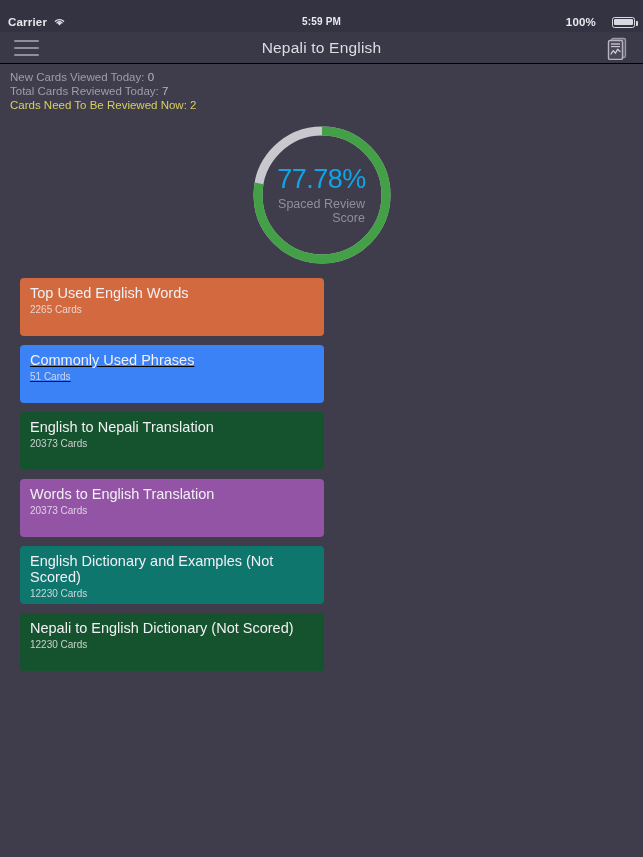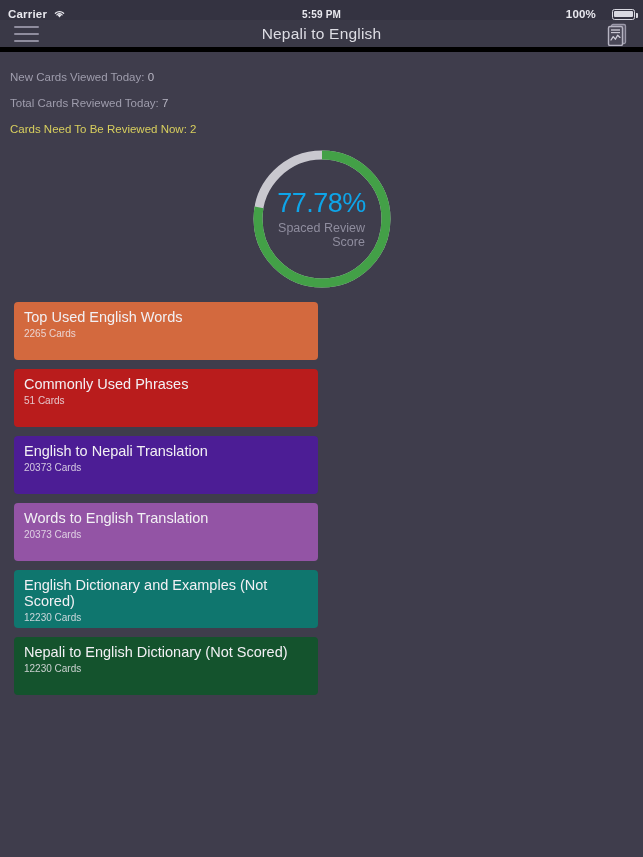--- a/index.html
+++ b/index.html
@@ -6,73 +6,73 @@
   html, body {
     width:643px; height:857px;
     background:#3f3d4c;
     font-family:"Liberation Sans", sans-serif;
     overflow:hidden;
   }
   #app { position:relative; width:643px; height:857px; background:#3f3d4c; }
 
   
   .statusbar {
-    height:20px; display:flex; align-items:flex-end;
-    padding:0 8px; background:#343341; color:#e8e8ee;
+    height:20px; display:flex; align-items:flex-start;
+    padding:16px 8px; background:#343341; color:#e8e8ee;
     font-size:11.5px; font-weight:bold; letter-spacing:.2px;
   }
   .sb-left { display:flex; align-items:center; gap:6px; }
   .sb-center { position:absolute; left:0; right:0; text-align:center;
                font-size:10px; font-weight:bold; color:#e8e8ee; pointer-events:none; }
   .sb-right { margin-left:auto; display:flex; align-items:center; gap:16px; }
   .wifi { width:13px; height:10px; display:block; }
   .batt { width:23px; height:11px; border:1.3px solid #d8d8e0; border-radius:2.5px;
           position:relative; display:inline-block; }
   .batt::after { content:""; position:absolute; right:-3.5px; top:3px;
           width:2px; height:5px; background:#d8d8e0; border-radius:0 1px 1px 0; }
   .batt-fill { position:absolute; left:1.2px; top:1.2px; bottom:1.2px;
           width:calc(100% - 2.4px); background:#d8d8e0; border-radius:1px; }
 
   
   .navbar {
     height:32px; position:relative; display:flex; align-items:center;
-    background:#3a3947; border-bottom:5px solid #000000;
+    background:#3a3947; border-bottom:1px solid #000000;
   }
   .nav-title {
     position:absolute; left:0; right:0; text-align:center;
     font-size:15.5px; color:#ddddE4; letter-spacing:.2px;
   }
   .nav-btn { position:relative; z-index:2; display:flex; align-items:center;
              justify-content:center; cursor:pointer; }
   .nav-left { width:52px; height:32px; }
   .nav-right { margin-left:auto; width:52px; height:32px; }
   .hamburger { width:25px; display:flex; flex-direction:column; gap:5px; }
   .hamburger span { display:block; height:2px; background:#8f8d9e; border-radius:1px; }
 
   
   .stats { padding:6px 0 0 10px; }
-  .stat-line { font-size:11.5px; line-height:14px; color:#9f9dad;margin-top:12px; }
+  .stat-line { font-size:11.5px; line-height:14px; color:#9f9dad; }
   .stat-line .val { color:#b9b7c4; }
   .stat-line.alert, .stat-line.alert .val { color:#d8cf5e; }
 
   
   .ring-wrap { position:relative; width:643px; height:150px;
                display:flex; align-items:center; justify-content:center;
                margin-top:8px; }
   .ring { position:relative; width:146px; height:146px; }
   .ring svg { display:block; transform:rotate(-90deg); }
   .ring-center {
     position:absolute; inset:0; display:flex; flex-direction:column;
     align-items:center; justify-content:center; text-align:center;
   }
   .ring-pct { font-size:27px; color:#0ea5e9; letter-spacing:-.5px; line-height:1.05; }
   .ring-label { font-size:12.5px; color:#8f8d9e; line-height:14px; margin-top:3px;text-align:right; }
 
   
-  .tiles { padding:0 14px; display:flex; flex-wrap:wrap; gap:9px 18px; margin-top:8px; }
+  .tiles { padding:0 20px; display:flex; flex-wrap:wrap; gap:9px 18px; margin-top:8px; }
   .tile {
     width:304px; height:58px; border-radius:4px;
     padding:7px 10px 0 10px; cursor:pointer; overflow:hidden;
   }
   .tile-title { font-size:14.5px; color:#f2f0f4; line-height:16px; }
   .tile-count { font-size:10px; color:#efeaf0; opacity:.82; line-height:15px; margin-top:1px; }
 </style>
 </head>
 <body>
 
@@ -145,25 +145,25 @@
         </div>
       </div>
     </div>
   </div>
 
   <div class="tiles" id="tiles">
       <div class="tile" style="background: rgb(211, 105, 62);">
         <div class="tile-title">Top Used English Words</div>
         <div class="tile-count">2265 Cards</div>
       </div>
-      <div class="tile" style="background: #b91c1c;">
+      <div class="tile" style="background: #3b82f6; text-decoration: underline;">
         <div class="tile-title">Commonly Used Phrases</div>
         <div class="tile-count">51 Cards</div>
       </div>
-      <div class="tile" style="background: #4c1d95;">
+      <div class="tile" style="background: #14532d;">
         <div class="tile-title">English to Nepali Translation</div>
         <div class="tile-count">20373 Cards</div>
       </div>
       <div class="tile" style="background: rgb(147, 84, 165);">
         <div class="tile-title">Words to English Translation</div>
         <div class="tile-count">20373 Cards</div>
       </div>
       <div class="tile" style="background: #0f766e;">
         <div class="tile-title">English Dictionary and Examples (Not Scored)</div>
         <div class="tile-count">12230 Cards</div>

